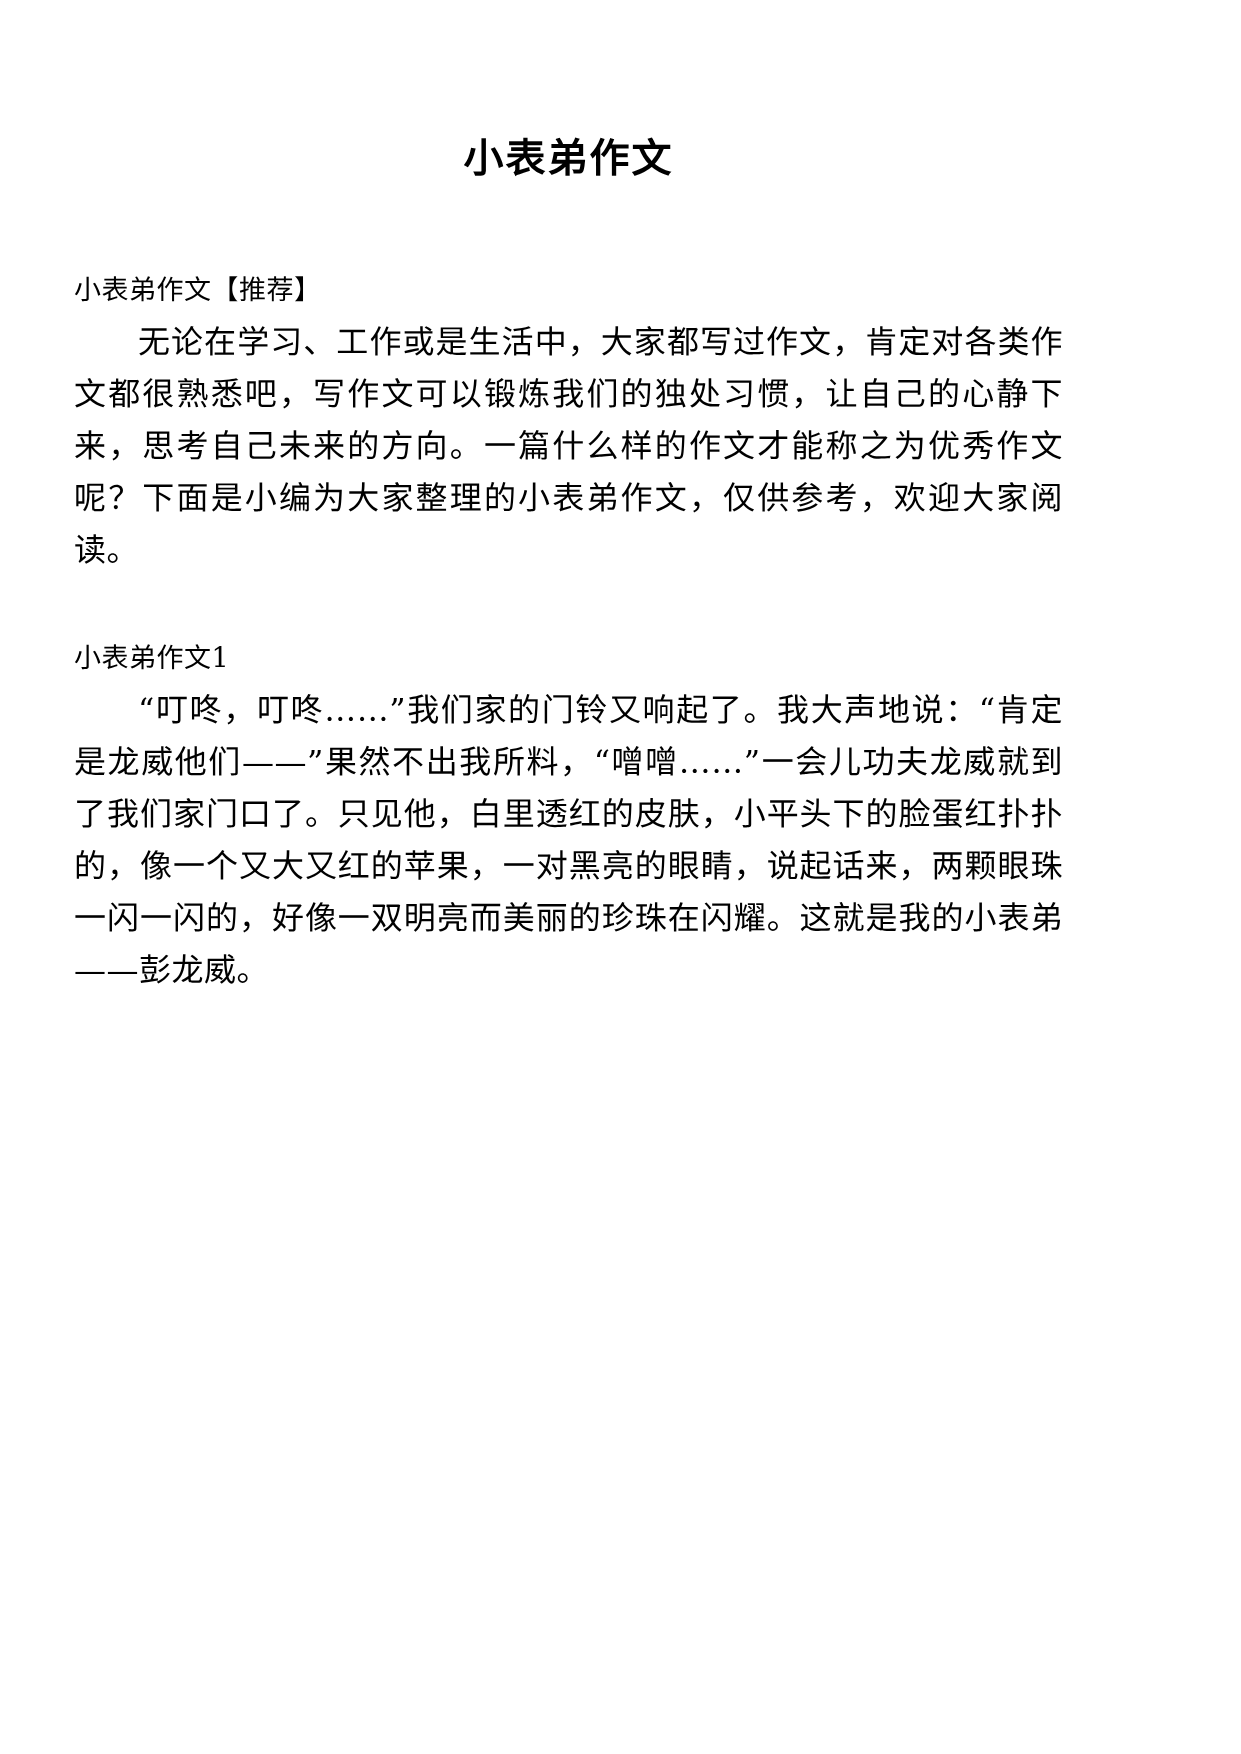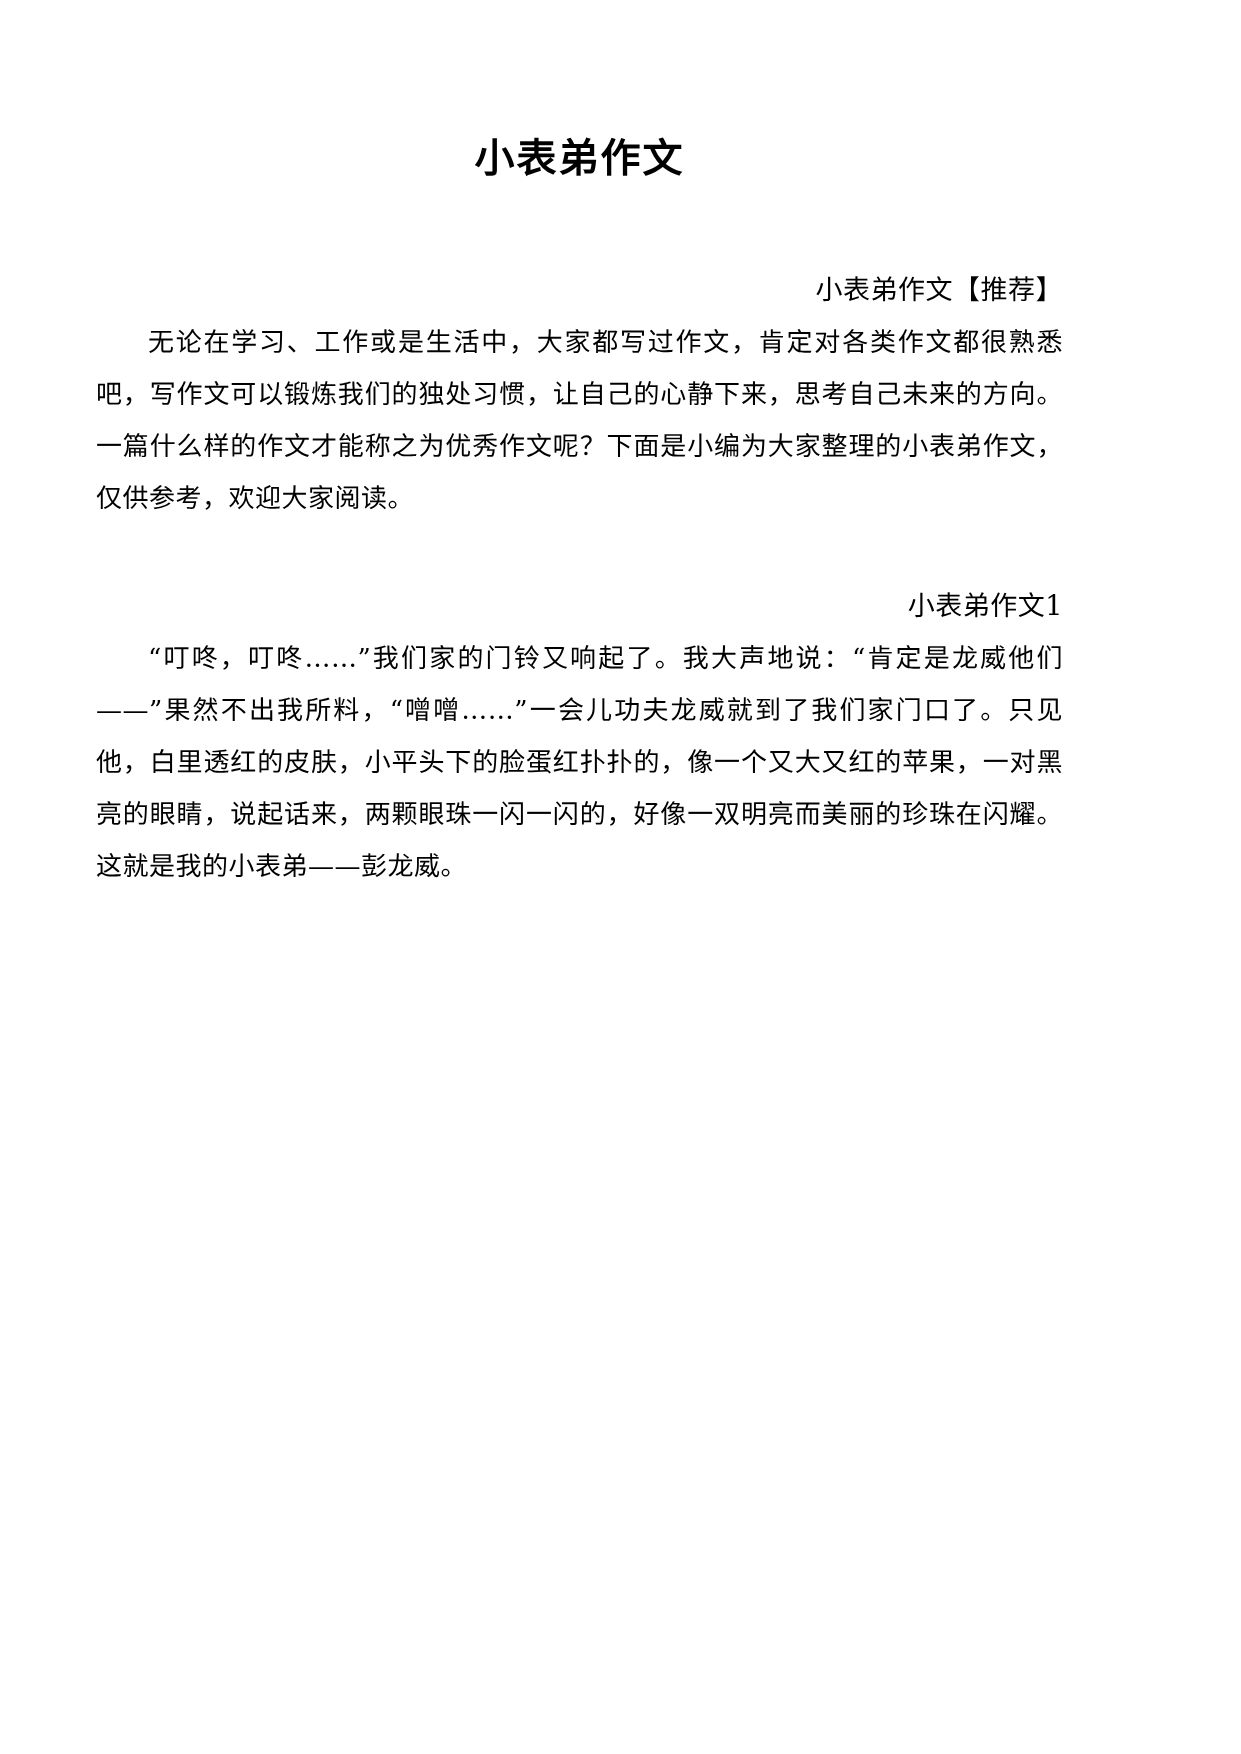--- a/index.html
+++ b/index.html
@@ -12,49 +12,48 @@
     width: 1241px;
     min-height: 1754px;
     font-family: "DejaVu Serif", "Liberation Serif", serif;
     color: #000000;
     -webkit-font-smoothing: antialiased;
   }
   .page {
     width: 1241px;
     min-height: 1754px;
     box-sizing: border-box;
-    padding: 108px 178px 60px 96px;
+    padding: 108px 178px 60px 74px;
     position: relative;
   }
   .doc-title {
     text-align: center;
     font-size: 40px;
     font-weight: bold;
     letter-spacing: 2px;
     margin: 22px 0 0 0;
     line-height: 1.4;
     font-family: "DejaVu Sans", "Liberation Sans", sans-serif;
   }
   .body-block {
     margin-top: 78px;
   }
   p.para {
-    font-size: 26px;
+    font-size: 32px;
     line-height: 52px;
     margin: 0;
     text-align: justify;
     text-justify: inter-ideograph;
     letter-spacing: 0.5px;
   }
   p.heading-line {
     font-size: 27px;
     line-height: 52px;
     margin: 0;
     letter-spacing: 0.5px;
-    text-align: right;
   }
   p.indent {
     text-indent: 2em;
   }
   .gap-medium {
     height: 56px;
   }
 </style>
 </head>
 <body>

